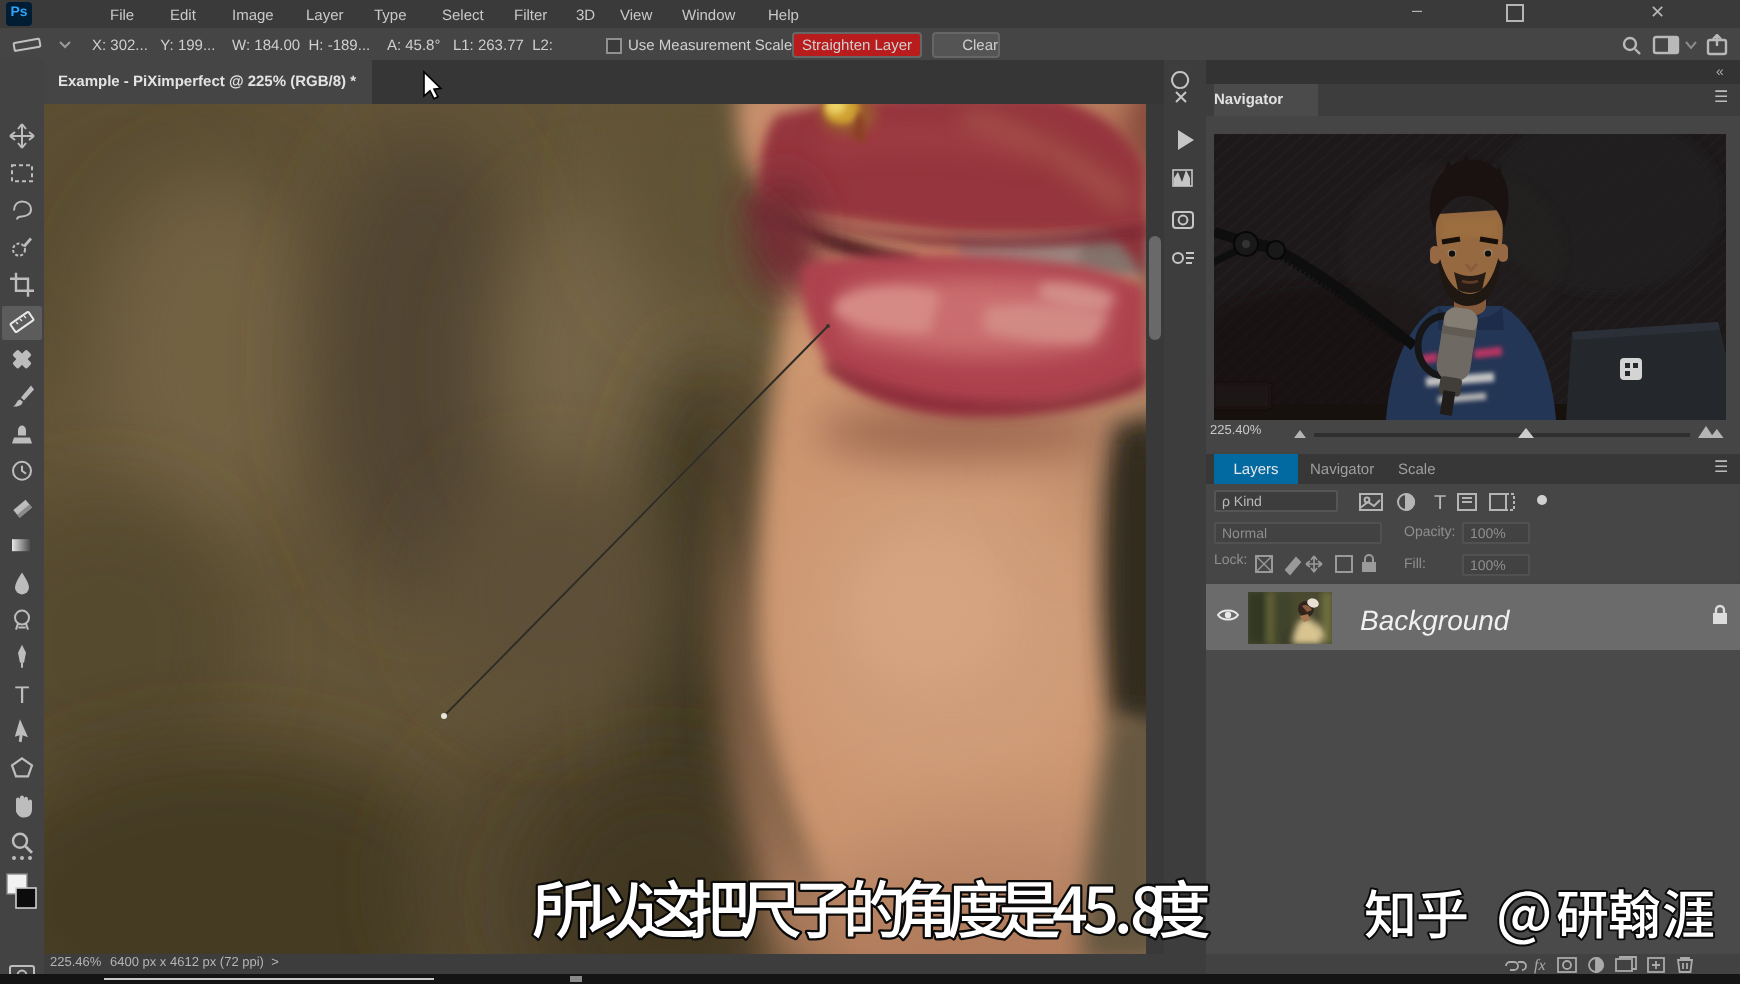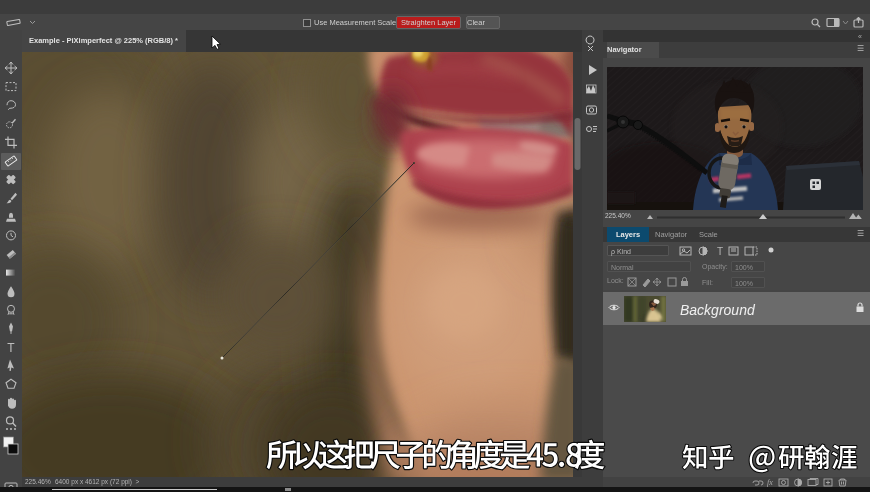--- a/index.html
+++ b/index.html
@@ -15,30 +15,48 @@
 #dockstrip{left:582px;top:30px;width:21px;height:457px;background:#3d3d3d;}
 #rightcol{left:603px;top:30px;width:267px;height:457px;background:#444444;}
 #statusbar{left:22px;top:477px;width:560px;height:10px;background:#3d3d3d;color:#b5b5b5;font-size:6.5px;}
 #bottomstrip{left:0;top:487px;width:870px;height:5px;background:#141414;}
 #canvasbox{left:22px;top:52px;width:560px;height:425px;background:#66593f;}
 </style>
 </head>
 <body>
 <div id="app">
 
+  <div id="menubar" class="abs">
+    <div class="mi" style="left:3px;top:1px;width:13px;height:12px;background:#001d33;border-radius:2px;color:#2fa3f7;font-size:7px;font-weight:bold;text-align:center;line-height:12px;">Ps</div>
+    <div class="mi" style="left:55px;">File</div>
+    <div class="mi" style="left:85px;">Edit</div>
+    <div class="mi" style="left:116px;">Image</div>
+    <div class="mi" style="left:153px;">Layer</div>
+    <div class="mi" style="left:187px;">Type</div>
+    <div class="mi" style="left:221px;">Select</div>
+    <div class="mi" style="left:257px;">Filter</div>
+    <div class="mi" style="left:288px;">3D</div>
+    <div class="mi" style="left:310px;">View</div>
+    <div class="mi" style="left:341px;">Window</div>
+    <div class="mi" style="left:384px;">Help</div>
+    <div class="mi" style="left:706px;top:0px;color:#b5b5b5;font-size:9px;">–</div>
+    <div class="mi" style="left:753px;top:2px;width:7px;height:7px;border:1px solid #b5b5b5;"></div>
+    <div class="mi" style="left:825px;top:1px;color:#b5b5b5;font-size:9px;">✕</div>
+  </div>
 
   <div id="optbar" class="abs">
     <svg class="oi" style="left:6px;top:4px;" width="34" height="9" viewBox="0 0 34 9">
         <rect x="1" y="2.5" width="13" height="4" rx="0.5" fill="none" stroke="#c0c0c0" stroke-width="1" transform="rotate(-10 7 4.5)"></rect>
         <path d="M24 3 l2.5 2.5 2.5-2.5" fill="none" stroke="#9a9a9a" stroke-width="1"></path>
       </svg>
+    <div class="oi" style="left:46px;">X: 302...&nbsp;&nbsp;&nbsp;Y: 199...&nbsp;&nbsp;&nbsp;&nbsp;W: 184.00&nbsp;&nbsp;H: -189...&nbsp;&nbsp;&nbsp;&nbsp;A: 45.8°&nbsp;&nbsp;&nbsp;L1: 263.77&nbsp;&nbsp;L2:</div>
     <div class="oi" style="left:303px;top:5px;width:6px;height:6px;border:1px solid #909090;background:#3a3a3a;"></div>
     <div class="oi" style="left:314px;">Use Measurement Scale</div>
     <div class="oi" style="left:396px;top:2px;width:63px;height:11px;background:#b91c1c;border:1px solid #666666;border-radius:2px;text-align:center;line-height:11px;">Straighten Layer</div>
-    <div class="oi" style="left:466px;top:2px;width:32px;height:11px;background:#545454;border:1px solid #666666;border-radius:2px;text-align:left;line-height:11px;">Clear</div>
+    <div class="oi" style="left:466px;top:2px;width:32px;height:11px;background:#545454;border:1px solid #666666;border-radius:2px;text-align:right;line-height:11px;">Clear</div>
     <svg class="oi" style="left:810px;top:3px;" width="56" height="11" viewBox="0 0 56 11">
       <circle cx="5" cy="5" r="3" fill="none" stroke="#b9b9b9" stroke-width="1.2"></circle>
         <line x1="7.5" y1="7.5" x2="10" y2="10" stroke="#b9b9b9" stroke-width="1.2"></line>
       <rect x="17" y="1.5" width="12" height="8" rx="1" fill="none" stroke="#b9b9b9" stroke-width="1.2"></rect>
         <rect x="24" y="1.5" width="5" height="8" fill="#b9b9b9"></rect>
       <path d="M33 4 l2.5 3 2.5-3" fill="none" stroke="#8a8a8a" stroke-width="1"></path>
       <rect x="44" y="3" width="9" height="7" rx="1" fill="none" stroke="#b9b9b9" stroke-width="1.2"></rect>
         <path d="M48.5 6 V0.5 M46.5 2.5 l2-2 2 2" fill="none" stroke="#b9b9b9" stroke-width="1.2"></path>
     </svg>
   </div>
@@ -354,21 +372,21 @@
 <div class="abs" style="left:2px;top:182px;color:#c9c9c9;font-size:6.5px;">225.40%</div>
 <svg class="abs" style="left:36px;top:181px;" width="228" height="12" viewBox="0 0 228 12">
 <path d="M8 8 l3 -4 3 4 Z" fill="#b5b5b5"></path>
 <line x1="18" y1="6.5" x2="206" y2="6.5" stroke="#2f2f2f" stroke-width="2"></line>
 <path d="M120 8 l4 -5 4 5 Z" fill="#cccccc"></path>
 <path d="M210 8 l4 -6 4 6 Z" fill="#b5b5b5"></path>
         <path d="M216 8 l3.4 -4.5 3.4 4.5 Z" fill="#b5b5b5"></path>
 </svg>
 
 <div class="abs" style="left:0;top:197px;width:267px;height:15px;background:#373737;"></div>
-<div class="abs" style="left:4px;top:197px;width:42px;height:15px;background:#0c4a6e;color:#e8e8e8;font-size:7.5px;font-weight:bold;line-height:15px;text-align:center;">Layers</div>
+<div class="abs" style="left:4px;top:197px;width:42px;height:15px;background:#0369a1;color:#e8e8e8;font-size:7.5px;font-weight:normal;line-height:15px;text-align:center;">Layers</div>
 <div class="abs" style="left:52px;top:200px;color:#9f9f9f;font-size:7.5px;">Navigator</div>
 <div class="abs" style="left:96px;top:200px;color:#9f9f9f;font-size:7.5px;">Scale</div>
 <div class="abs" style="left:254px;top:199px;color:#bbbbbb;font-size:8px;">☰</div>
 
 <div class="abs" style="left:0;top:212px;width:267px;height:16px;background:#464646;"></div>
 <div class="abs" style="left:4px;top:215px;width:62px;height:11px;background:#3d3d3d;border:1px solid #555;border-radius:1px;color:#b9b9b9;font-size:7px;line-height:11px;padding-left:3px;box-sizing:border-box;">ρ Kind</div>
 <svg class="abs" style="left:76px;top:215px;" width="120" height="12" viewBox="0 0 120 12">
 <g stroke="#b5b5b5" fill="none" stroke-width="1">
 <rect x="1" y="2" width="11" height="8"></rect>
           <circle cx="4.5" cy="5" r="1.2"></circle>

